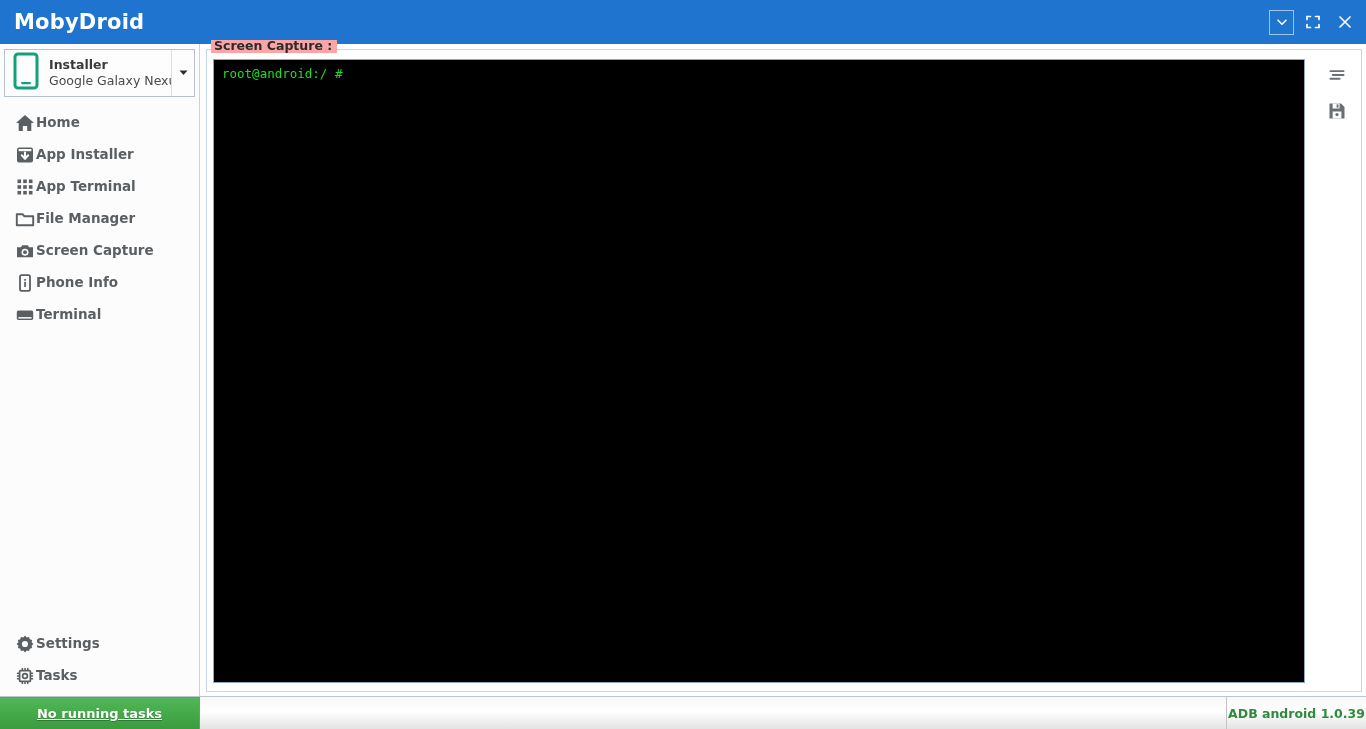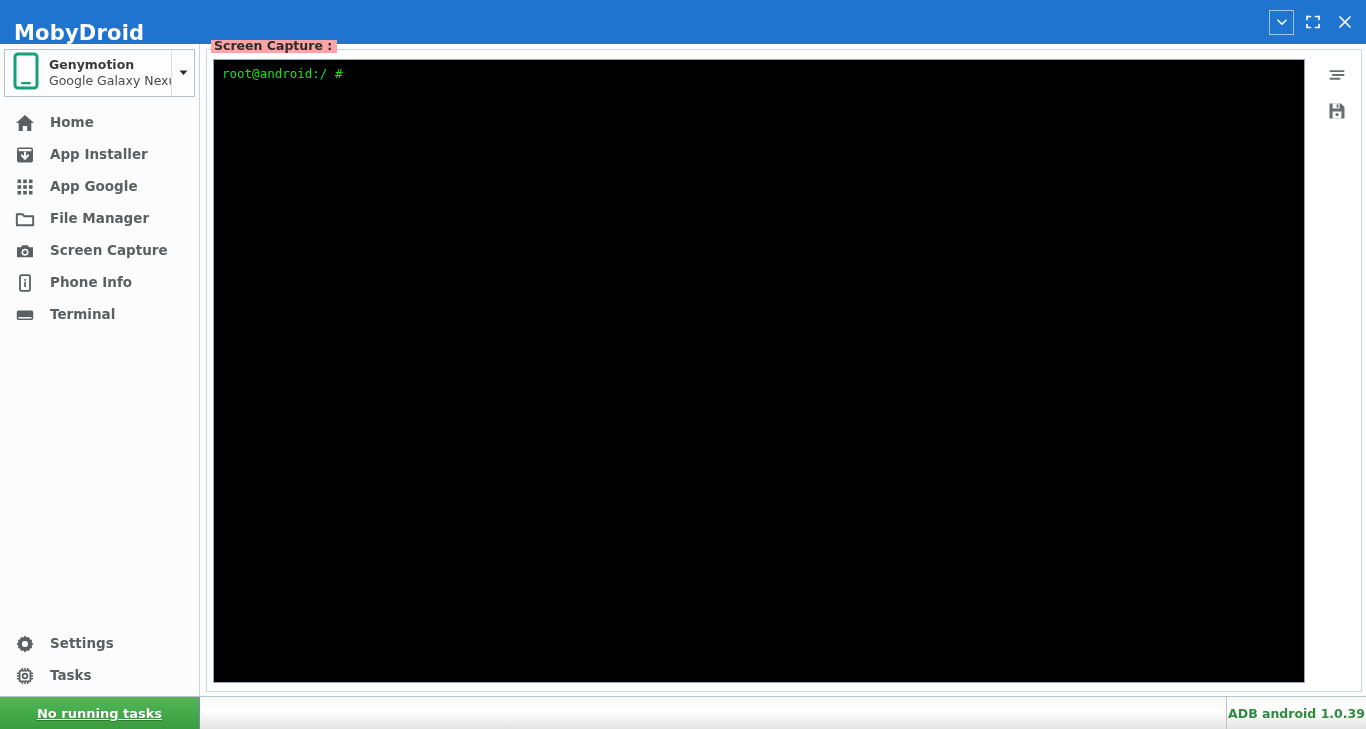--- a/index.html
+++ b/index.html
@@ -13,21 +13,21 @@
     position: relative;
     width: 1366px; height: 729px;
     display: flex; flex-direction: column;
     background: #ffffff;
   }
 
   
   .titlebar {
     height: 44px; flex: 0 0 44px;
     background: #1e74ce;
-    display: flex; align-items: flex-end;
+    display: flex; align-items: center;
     position: relative;
   }
   .app-title {
     color: #ffffff;
     font-size: 21px;
     font-weight: bold;
     letter-spacing: 0.2px;
     margin-left: 14px;
     line-height: 1;
   }
@@ -77,21 +77,21 @@
   .device-model {
     font-size: 12.5px; color: #4a4a4a; line-height: 1.2;
     white-space: nowrap; overflow: hidden;
   }
   .device-arrow {
     flex: 0 0 22px; display: flex; align-items: center; justify-content: center;
     background: #fdfdfd;
   }
   .nav { margin-top: 6px; }
   .nav-item {
-    height: 32px; display: flex; align-items: center; gap: 14px;
+    height: 32px; display: flex; align-items: center; 
     padding-left: 14px; cursor: pointer;
   }
   .nav-icon {
     width: 22px; height: 22px; flex: 0 0 22px;
     display: flex; align-items: center; justify-content: center;
   }
   .nav-label { font-size: 13.5px; font-weight: bold; color: #5a5f63; line-height: 1; }
   .nav-spacer { flex: 1 1 auto; }
   .nav-bottom { padding-bottom: 4px; }
 
@@ -214,21 +214,21 @@
 
       <div class="device-select">
         <div class="device-main">
           <span class="phone-icon">
             <svg width="26" height="38" viewBox="0 0 26 38">
               <rect x="2" y="2" width="22" height="34" rx="3" ry="3" fill="none" stroke="#14a07a" stroke-width="3"></rect>
               <rect x="8" y="30" width="10" height="2.2" rx="1.1" fill="#14a07a"></rect>
             </svg>
           </span>
           <span class="device-text">
-            <span class="device-name">Genymotion</span>
+            <span class="device-name">Installer</span>
             <span class="device-model">Google Galaxy Nexus</span>
           </span>
         </div>
         <div class="device-arrow">
           <span>
             <svg width="13" height="13" viewBox="0 0 13 13">
                 <path d="M2.5 4.5 L6.5 9 L10.5 4.5 Z" fill="#2b2b2b"></path>
               </svg>
           </span>
         </div>
@@ -263,21 +263,21 @@
                 <rect x="8.2" y="2.5" width="3.6" height="3.6"></rect>
                 <rect x="13.9" y="2.5" width="3.6" height="3.6"></rect>
               <rect x="2.5" y="8.2" width="3.6" height="3.6"></rect>
                 <rect x="8.2" y="8.2" width="3.6" height="3.6"></rect>
                 <rect x="13.9" y="8.2" width="3.6" height="3.6"></rect>
               <rect x="2.5" y="13.9" width="3.6" height="3.6"></rect>
                 <rect x="8.2" y="13.9" width="3.6" height="3.6"></rect>
                 <rect x="13.9" y="13.9" width="3.6" height="3.6"></rect>
             </svg>
           </span>
-          <span class="nav-label">App Google</span>
+          <span class="nav-label">App Terminal</span>
         </div>
 
         <div class="nav-item">
           <span class="nav-icon">
             <svg width="20" height="20" viewBox="0 0 20 20">
               <path d="M1.8 5.2 H7.6 L9.2 7.2 H18.2 V16.2 H1.8 Z" fill="none" stroke="#5a5f63" stroke-width="1.9" stroke-linejoin="round"></path>
             </svg>
           </span>
           <span class="nav-label">File Manager</span>
         </div>

